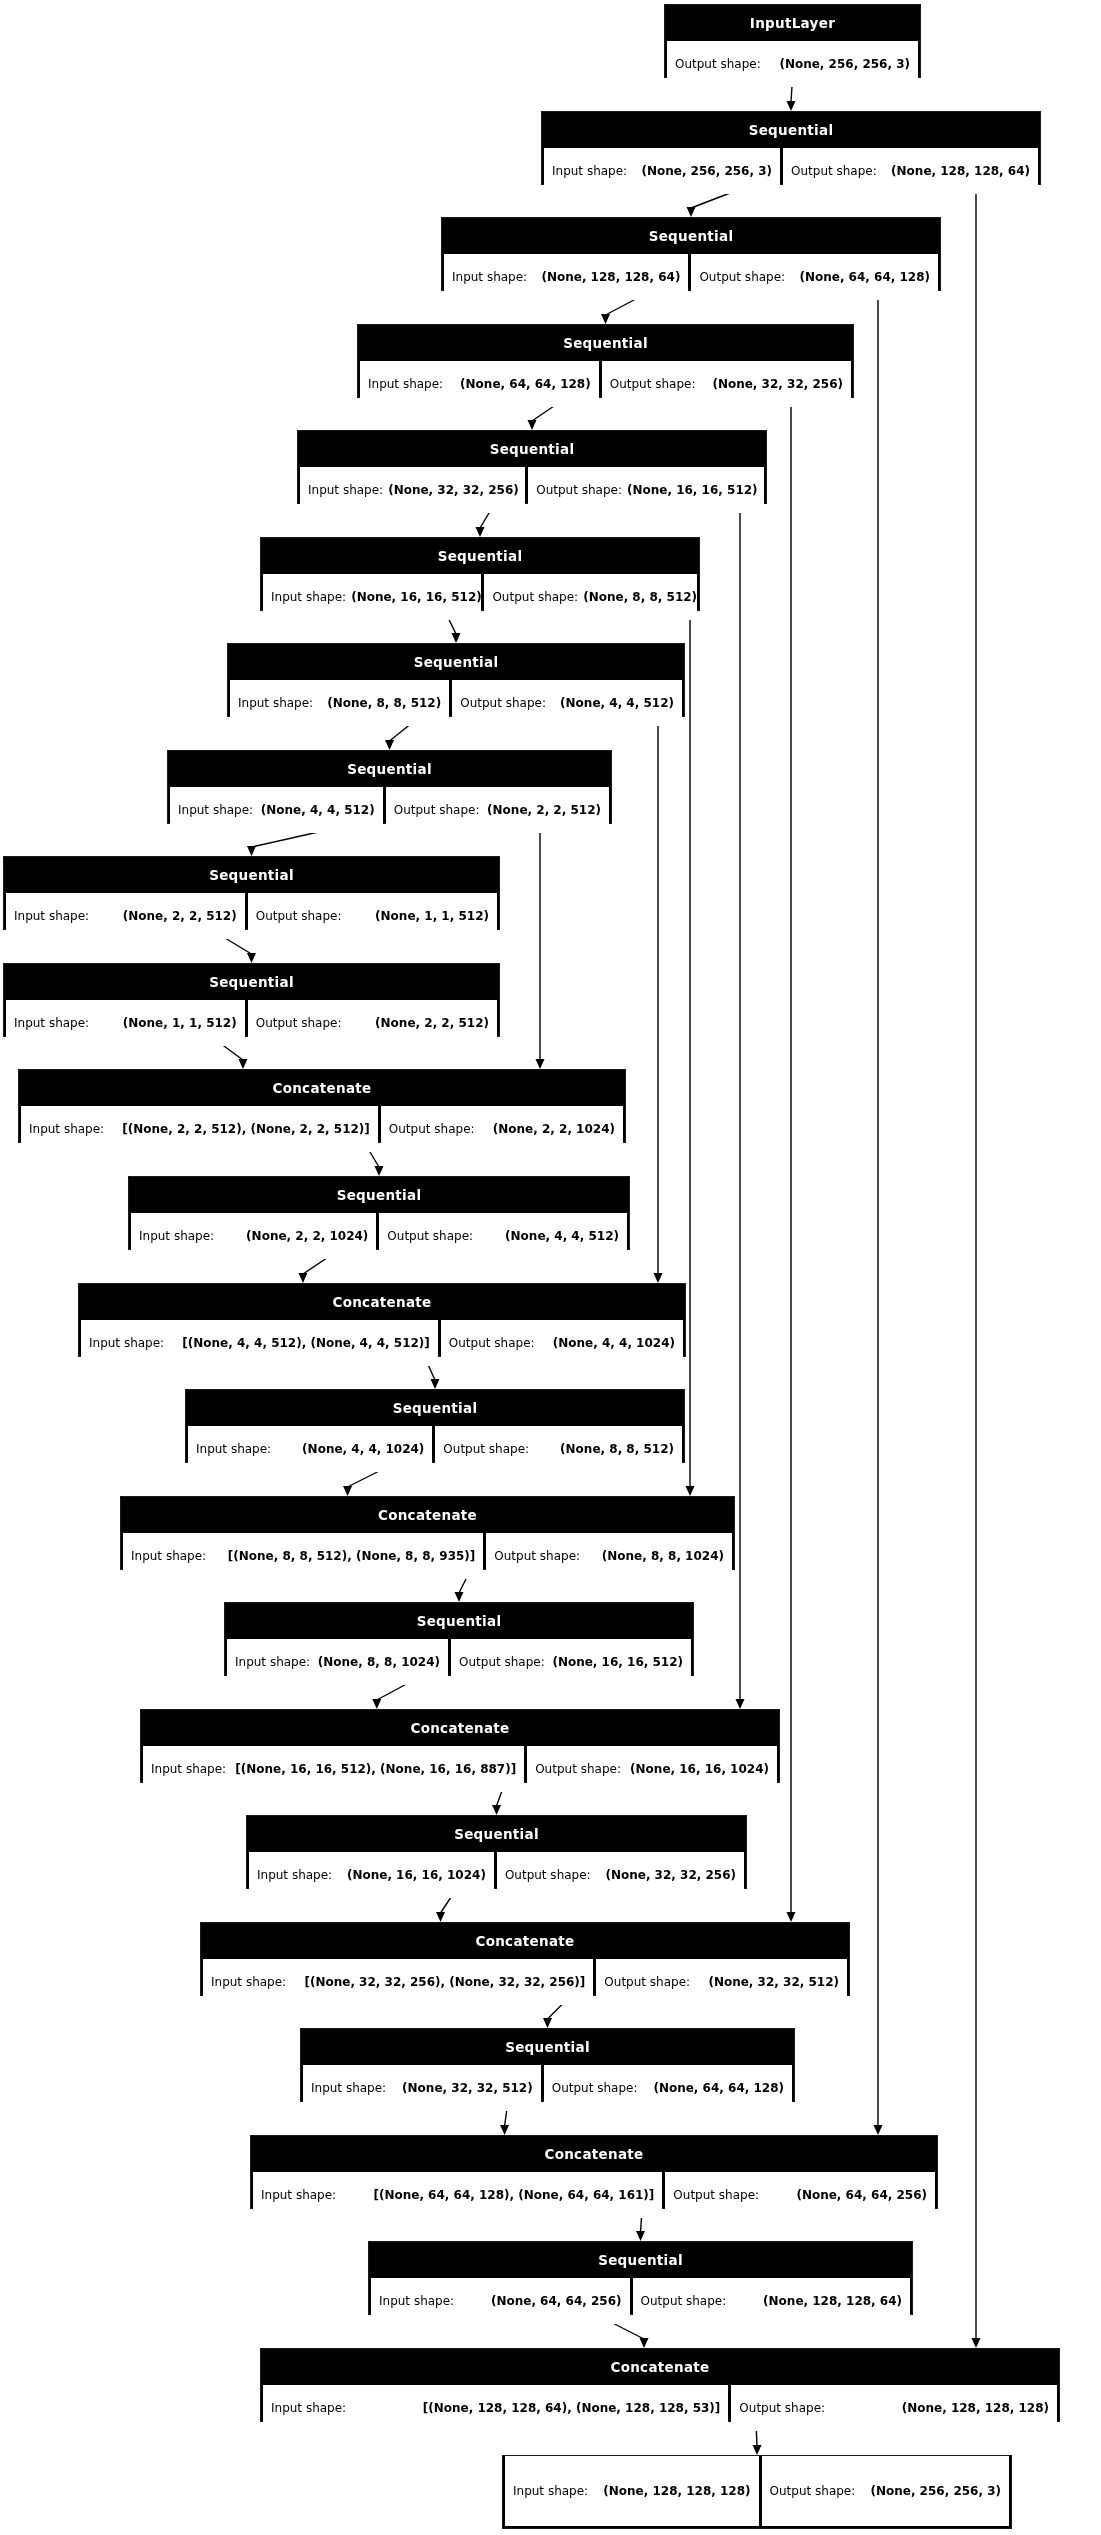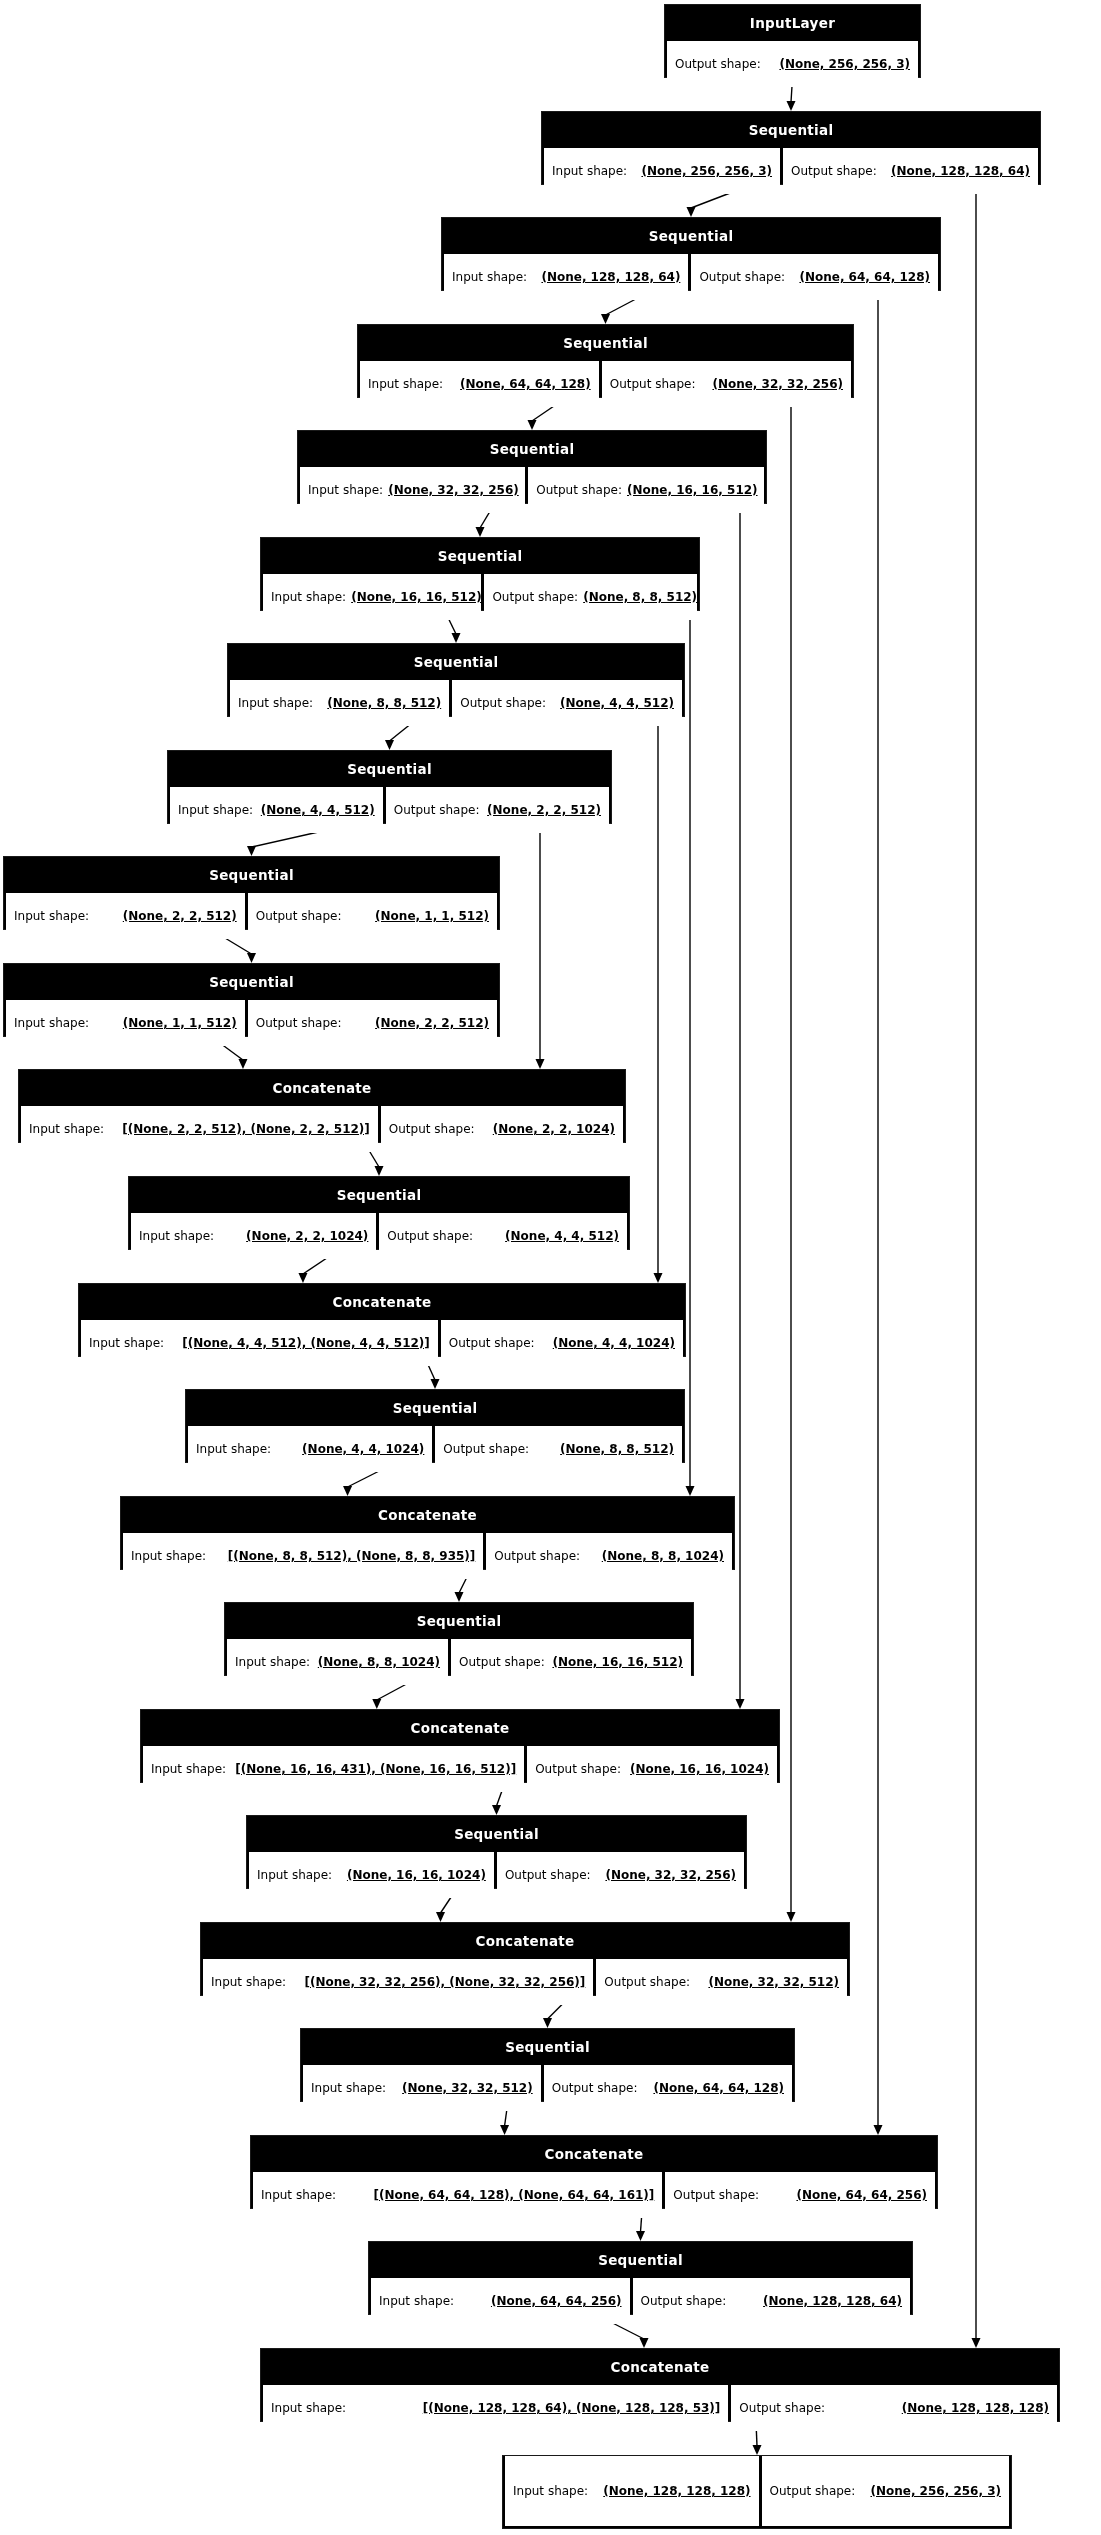--- a/index.html
+++ b/index.html
@@ -16,21 +16,21 @@
   .node-title{
     flex:0 0 36px;display:flex;align-items:center;justify-content:center;
     color:#ffffff;font-weight:bold;font-size:13.5px;letter-spacing:.3px;
   }
   .node-body{flex:1 1 auto;display:flex;gap:3px;padding:0 2px 2px 2px;}
   .cell{
     background:#ffffff;flex:1 1 auto;display:flex;align-items:center;justify-content:space-between;
     white-space:nowrap;font-size:12px;color:#000000;padding:16px 8px;overflow:hidden;
   }
   .cell-label{margin-right:5px;}
-  .cell-value{font-weight:bold;text-decoration:underline;}
+  .cell-value{font-weight:bold;}
 </style>
 </head>
 <body>
 
 <div>
   <svg id="edge-layer" xmlns="http://www.w3.org/2000/svg">
       <line x1="792.5" y1="78" x2="791" y2="102" stroke="#000000" stroke-width="1.4"></line>
       <polygon points="786.5,101 795.5,101 791,111" fill="#000000"></polygon>
       <line x1="751" y1="185" x2="691" y2="208" stroke="#000000" stroke-width="1.4"></line>
       <polygon points="686.5,207 695.5,207 691,217" fill="#000000"></polygon>
@@ -294,21 +294,21 @@
     <span class="cell-label">Output shape:</span>
     <span class="cell-value">(None, 16, 16, 512)</span>
   </div>
         </div>
   </div>
       <div class="node" style="left: 140px; top: 1709px; width: 640px;">
     <div class="node-title">Concatenate</div>
     <div class="node-body">
           <div class="cell">
     <span class="cell-label">Input shape:</span>
-    <span class="cell-value">[(None, 16, 16, 431), (None, 16, 16, 512)]</span>
+    <span class="cell-value">[(None, 16, 16, 512), (None, 16, 16, 887)]</span>
   </div>
           <div class="cell">
     <span class="cell-label">Output shape:</span>
     <span class="cell-value">(None, 16, 16, 1024)</span>
   </div>
         </div>
   </div>
       <div class="node" style="left: 246px; top: 1815px; width: 501px;">
     <div class="node-title">Sequential</div>
     <div class="node-body">

